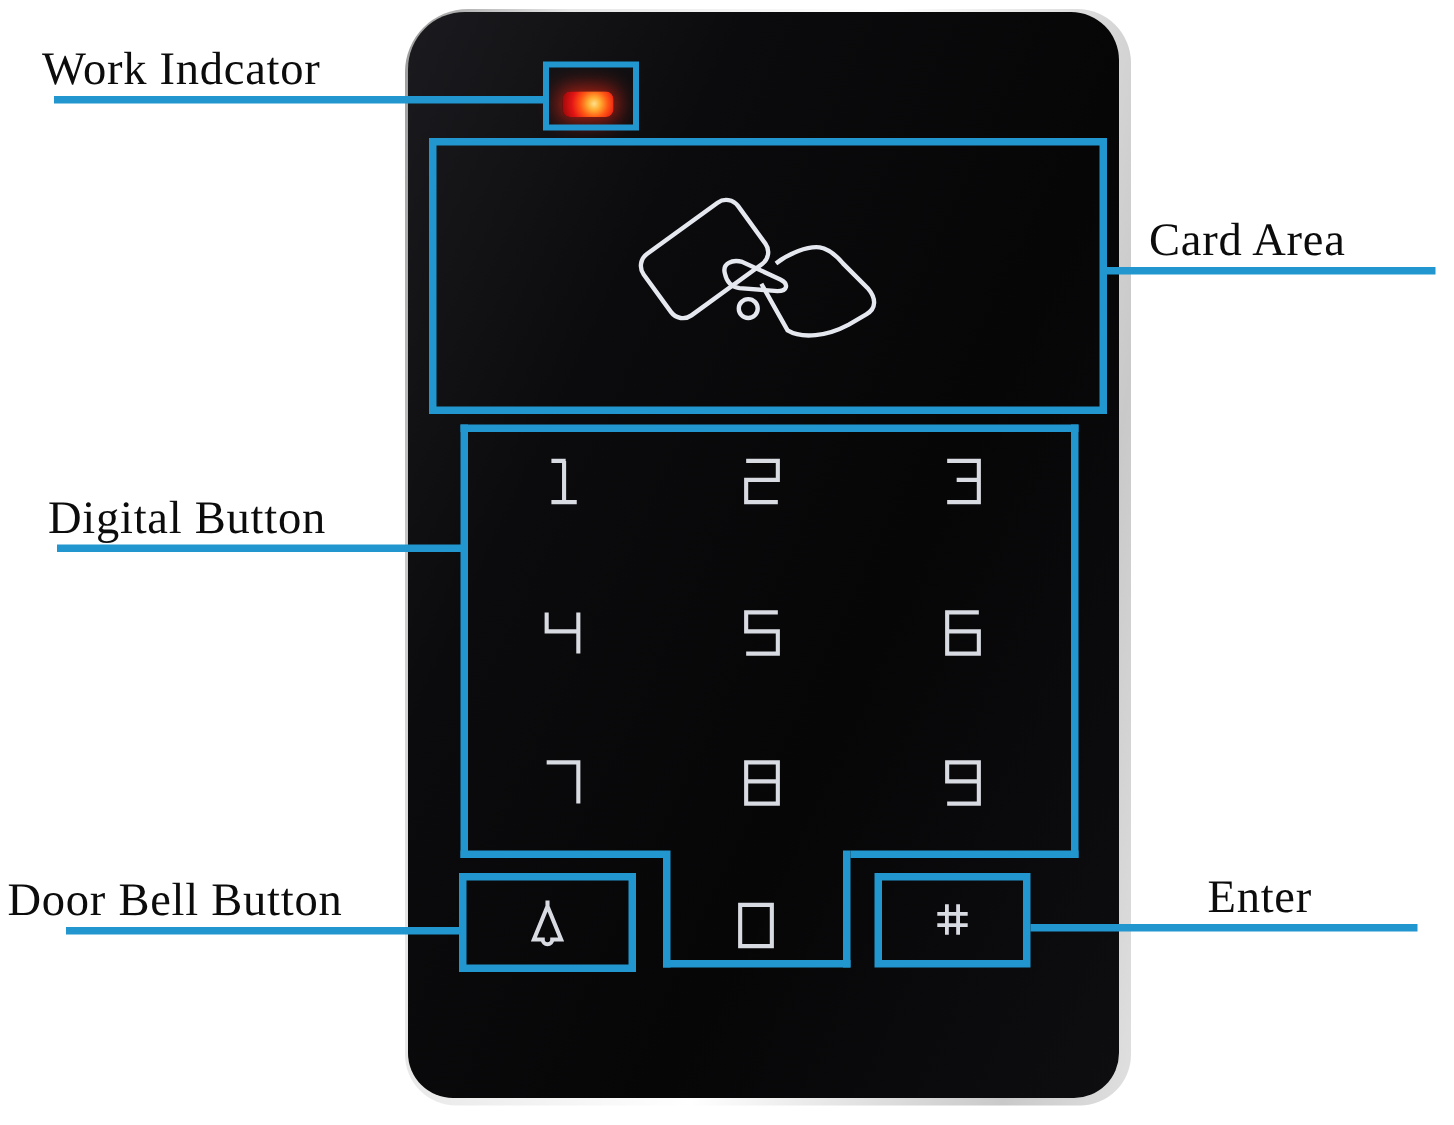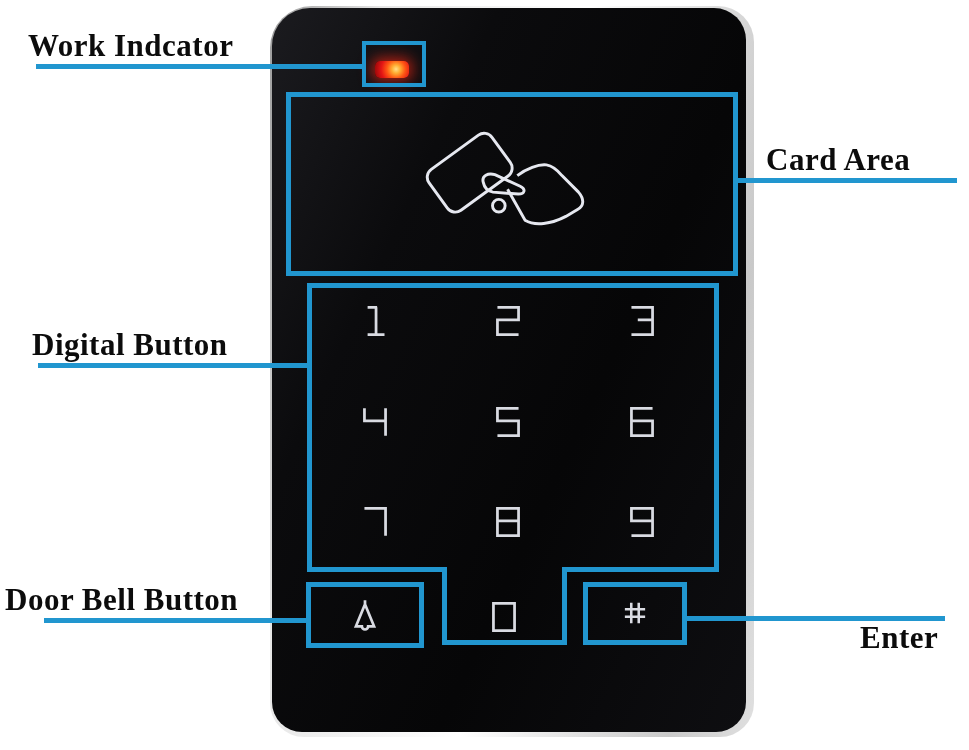--- a/index.html
+++ b/index.html
@@ -2,21 +2,21 @@
 <html style="--annotation-blue: #2196cf; --led-red: #e31515; --device-black: #0a0a0c; --glyph: #d9dbe2;"><head>
 <meta charset="utf-8">
 <style>
   html,body{margin:0;padding:0;background:#ffffff;}
   #stage{
     position:relative;width:969px;height:750px;background:#ffffff;overflow:hidden;
     font-family:"Liberation Serif", serif;
   }
   
   .lbl{
-    position:absolute;font-weight:700;font-size:31px;line-height:1.1;
+    position:absolute;font-weight:400;font-size:31px;line-height:1.1;
     color:#0c0c0c;white-space:nowrap;letter-spacing:.5px;
   }
   
   .cline{position:absolute;height:5px;background:var(--annotation-blue,#2196cf);}
   .cbox{position:absolute;border:5px solid var(--annotation-blue,#2196cf);box-sizing:border-box;background:transparent;}
   
   #device-outer{
     position:absolute;left:270px;top:6px;width:484px;height:731px;
     border-radius:42px 36px 34px 34px;
     background:linear-gradient(100deg,#9a9a9a 0%,#e6e6e6 18%,#ffffff 52%,#c9c9c9 86%,#e0e0e0 100%);
@@ -104,21 +104,21 @@
   <div class="cline" style="left:36px;top:64px;width:327px;"></div>
   <div class="cline" style="left:736px;top:178px;width:221px;"></div>
   <div class="cline" style="left:38px;top:363px;width:270px;"></div>
   <div class="cline" style="left:44px;top:618px;width:263px;"></div>
   <div class="cline" style="left:687px;top:616px;width:258px;"></div>
 
   <div class="lbl" style="left:28px;top:29px;">Work Indcator</div>
   <div class="lbl" style="left:766px;top:143px;">Card Area</div>
   <div class="lbl" style="left:5px;top:583px;">Door Bell Button</div>
   <div class="lbl" style="left:32px;top:328px;">Digital Button</div>
-  <div class="lbl" style="left:860px;top:581px;margin-top:40px;">Enter</div>
+  <div class="lbl" style="left:805px;top:581px;">Enter</div>
 
 <div class="key" style="left: 358px; top: 302px;">
       <svg viewBox="0 0 32 36">
         <path d="M9 5 H18 M17 5 V31 M9 31 H25"></path>
       </svg>
     </div>
     <div class="key" style="left: 491px; top: 302px;">
       <svg viewBox="0 0 32 36">
         <path d="M6 5 H26 V17 H6 V31 H26"></path>
       </svg>

